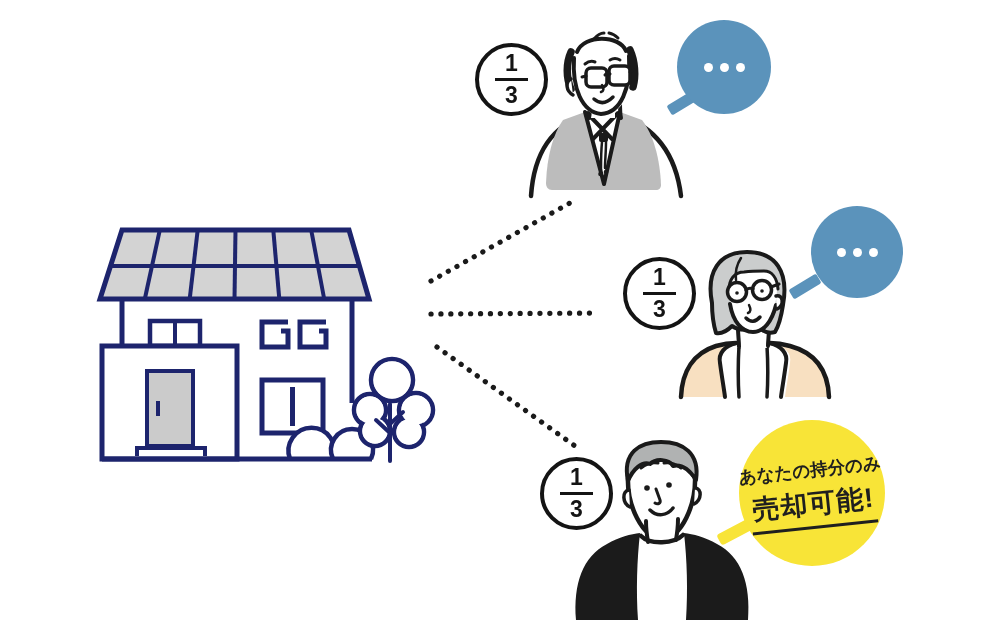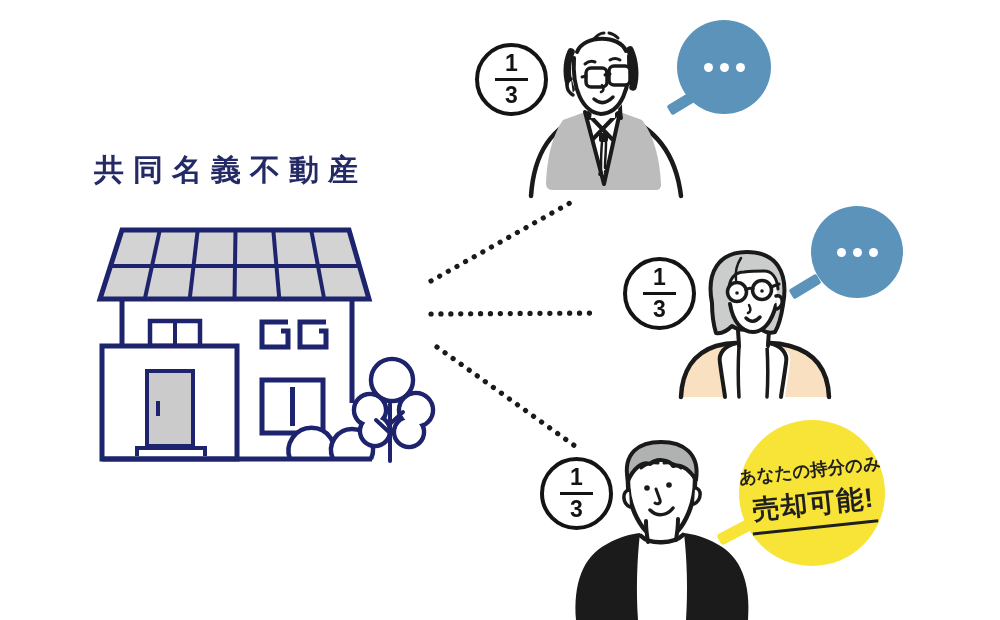--- a/index.html
+++ b/index.html
@@ -152,21 +152,20 @@
       <path d="M 650 510 C 657 517 667 516 673 508" stroke-width="3.5"></path>
       <path d="M 641 468 C 646 464 652 462 658 463 M 664 463 C 670 462 676 464 681 468" stroke-width="3"></path>
       <rect x="645" y="519" width="34" height="24" fill="#ffffff" stroke="none"></rect>
       <path d="M 646 521 C 646 529 647 536 648 542 M 678 519 C 678 527 677 534 676 540" stroke-width="4"></path>
       <path d="M 576 620 C 573 584 583 556 607 544 C 619 537 631 534 640 533 C 637 560 636 590 638 620 Z" fill="#1b1b1b" stroke="none"></path>
       <path d="M 748 620 C 751 584 741 556 717 544 C 705 537 693 534 684 533 C 687 560 688 590 686 620 Z" fill="#1b1b1b" stroke="none"></path>
       <path d="M 641 536 C 650 545 674 544 683 535" stroke-width="4.5"></path>
     </g>
   </svg>
 
-  <div class="abs title">共同名義不動産</div>
 
   <div class="abs frac" style="left:475px;top:43px;">
     <span class="num">1</span>
     <span class="bar"></span>
     <span class="den">3</span>
   </div>
   <div class="abs frac" style="left:623px;top:257px;">
     <span class="num">1</span>
     <span class="bar"></span>
     <span class="den">3</span>

